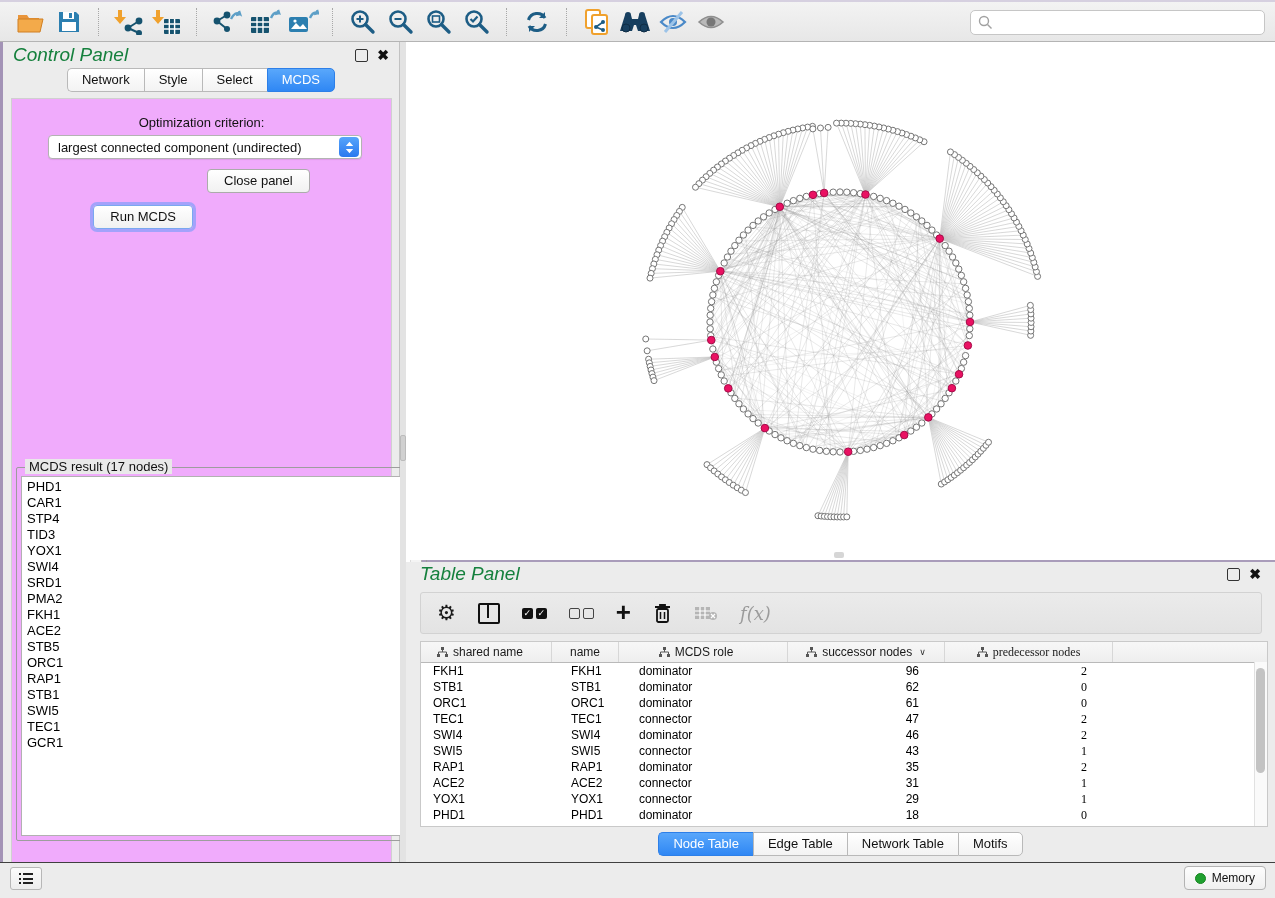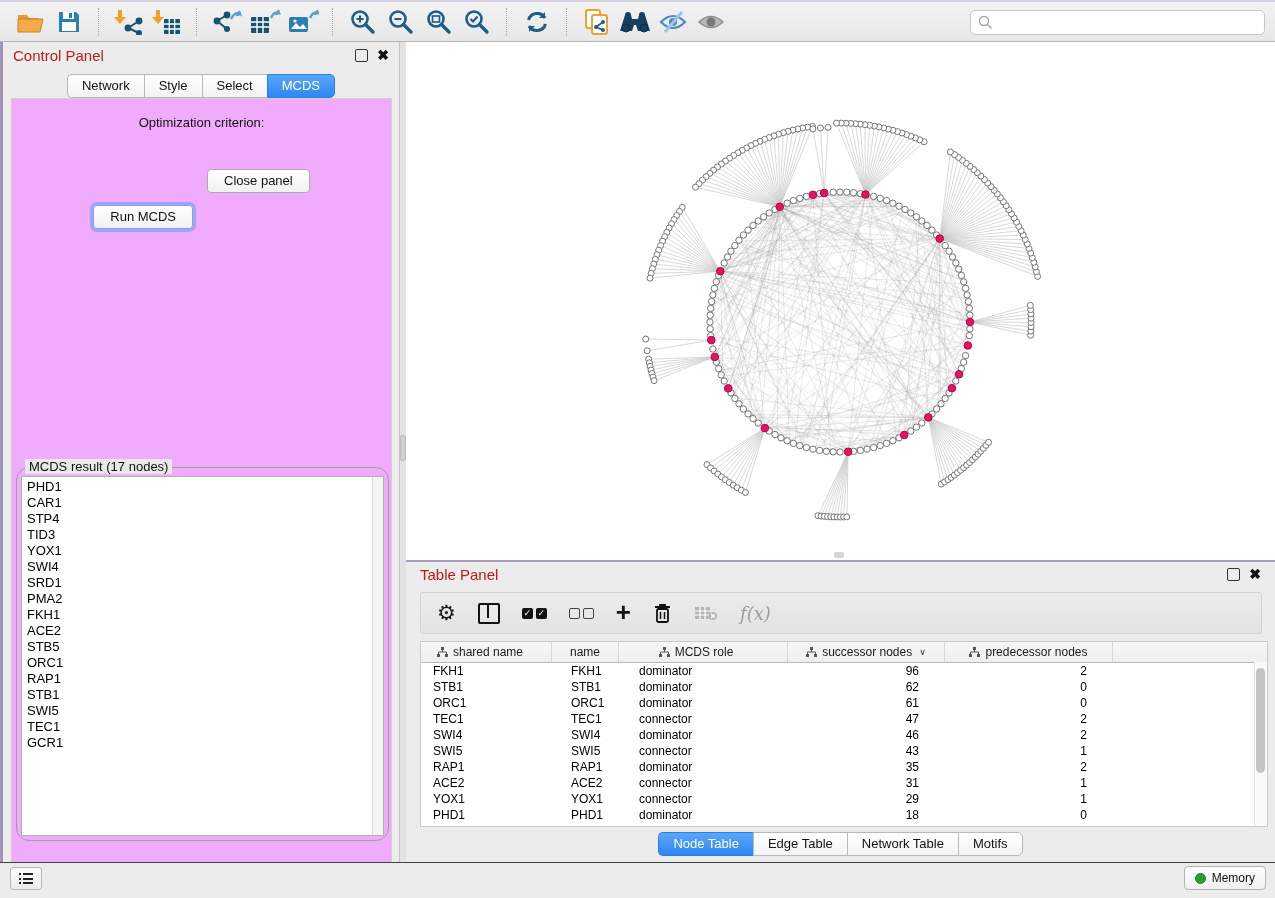--- a/index.html
+++ b/index.html
@@ -14,38 +14,38 @@
   .tb-btn{width:38px;height:34px;display:flex;align-items:center;justify-content:center;border-radius:4px;}
   .tb-btn svg{display:block;}
   .search-wrap{position:absolute;right:10px;top:8px;}
   .search-box{width:295px;height:25px;background:#fff;border:1px solid #c6c6c6;border-radius:5px;display:flex;align-items:center;box-sizing:border-box;padding-left:7px;}
   .search-box svg{opacity:.55;}
 
   
   .left-strip{position:absolute;left:0;top:42px;width:3px;height:820px;background:#a393b6;}
   .control-panel{position:absolute;left:3px;top:42px;width:397px;height:820px;background:#ececec;border-right:1px solid #c2c2c2;box-sizing:border-box;}
   .panel-titlebar{height:26px;display:flex;align-items:center;padding:0 10px;}
-  .panel-title{font-size:15px;color:#b91c1c;}
+  .panel-title{font-size:19px;color:#15803d;font-style:italic;}
   .panel-title-icons{margin-left:auto;display:flex;align-items:center;gap:9px;}
   .float-icon{width:11px;height:11px;border:1.5px solid #333;border-radius:2px;}
   .close-icon{font-size:14px;font-weight:bold;color:#111;line-height:11px;}
-  .cp-tabs{display:flex;justify-content:center;margin-top:6px;}
+  .cp-tabs{display:flex;justify-content:center;}
   .seg-btn{font-size:13px;color:#111;background:linear-gradient(#ffffff,#f3f3f3);border:1px solid #b9b9b9;border-right:none;padding:3px 14px 4px;cursor:default;}
   .seg-btn:first-child{border-radius:5px 0 0 5px;}
   .seg-btn:last-child{border-radius:0 5px 5px 0;border-right:1px solid #b9b9b9;}
   .seg-btn.active{background:linear-gradient(#59a7fb,#2f87f4);color:#fff;border-color:#2d7fe8;}
   .cp-content{position:absolute;left:8px;top:56px;width:381px;height:791px;background:#f0abfc;border:1px solid #d0d0d0;box-sizing:border-box;}
   .opt-label{text-align:center;font-size:13px;color:#111;margin-top:16px;}
   .select{position:absolute;left:36px;top:36px;width:314px;height:24px;background:#fff;border:1px solid #b3b3b3;border-radius:4px;display:flex;align-items:center;box-sizing:border-box;box-shadow:0 1px 1px rgba(0,0,0,.08);}
   .select-text{flex:1;font-size:13px;color:#111;padding-left:9px;white-space:nowrap;overflow:hidden;}
   .select-stepper{width:20px;height:20px;margin-right:2px;border-radius:4px;background:linear-gradient(#57a5fb,#2a79ef);display:flex;flex-direction:column;align-items:center;justify-content:center;gap:1px;}
   .btn-row{position:absolute;left:0;top:70px;width:100%;display:flex;justify-content:center;gap:14px;}
   .push-btn{font-size:13px;color:#111;background:linear-gradient(#ffffff,#f1f1f1);border:1px solid #ababab;border-radius:4px;padding:3px 16px 4px;height:24px;box-sizing:border-box;}
   .push-btn.focused{box-shadow:0 0 0 3px rgba(100,155,250,.55);border-color:#7aa8ef;margin-top:36px;}
-  .groupbox{position:absolute;left:4px;top:368px;width:371px;height:372px;border:1px solid #9d9d9d;border-radius:13px;}
+  .groupbox{position:absolute;left:4px;top:368px;width:371px;height:372px;border:1px solid #9d9d9d;border-radius:2px;padding-left:38px;}
   .groupbox-legend{position:absolute;left:8px;top:-9px;background:#e9e9e9;padding:0 4px;font-size:13px;color:#111;}
   .mcds-list{position:absolute;left:4px;top:8px;right:4px;bottom:4px;background:#fff;border:1px solid #b1b1b1;overflow:hidden;}
   .mcds-scroll{position:absolute;right:0;top:0;bottom:0;width:10px;background:#f4f4f4;border-left:1px solid #dcdcdc;}
   .mcds-list ul{list-style:none;margin:2px 0 0;padding:0 0 0 5px;}
   .mcds-list li{font-size:13px;line-height:16px;color:#000;}
 
   
   .v-divider{position:absolute;left:400px;top:42px;width:6px;height:820px;background:#e3e3e3;}
   .v-grip{position:absolute;left:0;top:393px;width:6px;height:26px;background:#d0d0d0;border:1px solid #bbb;box-sizing:border-box;border-radius:2px;}
 
@@ -74,21 +74,21 @@
   .tp-table{position:absolute;left:14px;top:79px;width:848px;height:186px;background:#fff;border:1px solid #c9c9c9;box-sizing:border-box;overflow:hidden;}
   .thead{display:flex;height:20px;background:linear-gradient(#f7f7f7,#eeeeee);border-bottom:1px solid #b9b9b9;}
   .th{display:flex;align-items:center;justify-content:center;gap:5px;font-size:12px;color:#1a1a1a;border-right:1px solid #d7d7d7;box-sizing:border-box;}
   .th .sort{font-size:9px;color:#333;margin-left:2px;}
   .trow{display:flex;height:16px;align-items:center;}
   .td{font-size:12px;color:#000;box-sizing:border-box;white-space:nowrap;}
   .c0{width:131px;padding-left:12px;}
   .c1{width:67px;padding-left:19px;}
   .c2{width:169px;padding-left:20px;}
   .c3{width:157px;text-align:right;padding-right:26px;}
-  .c4{width:168px;text-align:right;padding-right:26px;}
+  .c4{width:168px;text-align:right;padding-right:26px;font-family:Liberation Serif, serif;}
   .cf{flex:1;}
   .tbl-scroll{position:absolute;right:0;top:20px;bottom:0;width:12px;background:#fafafa;border-left:1px solid #e1e1e1;}
   .tbl-thumb{position:absolute;left:1px;top:6px;width:9px;height:105px;background:#c3c3c3;border-radius:5px;}
   .tp-tabs{position:absolute;left:0;top:270px;width:100%;display:flex;justify-content:center;}
 
   
   .status-bar{position:absolute;left:0;top:862px;width:1275px;height:40px;background:#ececec;border-top:1px solid #404040;box-sizing:border-box;}
   .menu-btn{position:absolute;left:10px;top:4px;width:30px;height:21px;background:linear-gradient(#fbfbfb,#ededed);border:1px solid #b7b7b7;border-radius:3px;display:flex;align-items:center;justify-content:center;}
   .list-glyph{width:14px;height:11px;display:flex;flex-direction:column;justify-content:space-between;}
   .list-glyph i{display:block;height:2px;background:#222;position:relative;margin-left:4px;}
@@ -268,20 +268,31 @@
     </span>
   </div>
   <div class="cp-tabs" id="cp-tabs">
       <span class="seg-btn">Network</span>
       <span class="seg-btn">Style</span>
       <span class="seg-btn">Select</span>
       <span class="seg-btn active">MCDS</span>
     </div>
   <div class="cp-content">
     <div class="opt-label">Optimization criterion:</div>
+    <div class="select">
+      <span class="select-text">largest connected component (undirected)</span>
+      <span class="select-stepper">
+        <svg width="9" height="6" viewBox="0 0 9 6">
+            <path d="M0.8 5 L4.5 0.8 L8.2 5z" fill="#fff"></path>
+          </svg>
+        <svg width="9" height="6" viewBox="0 0 9 6">
+            <path d="M0.8 1 L4.5 5.2 L8.2 1z" fill="#fff"></path>
+          </svg>
+      </span>
+    </div>
     <div class="btn-row">
       <button class="push-btn focused">Run MCDS</button>
       <button class="push-btn">Close panel</button>
     </div>
     <div class="groupbox">
       <span class="groupbox-legend">MCDS result (17 nodes)</span>
       <div class="mcds-list">
         <ul id="mcds-list">
             <li>PHD1</li>
             <li>CAR1</li>

